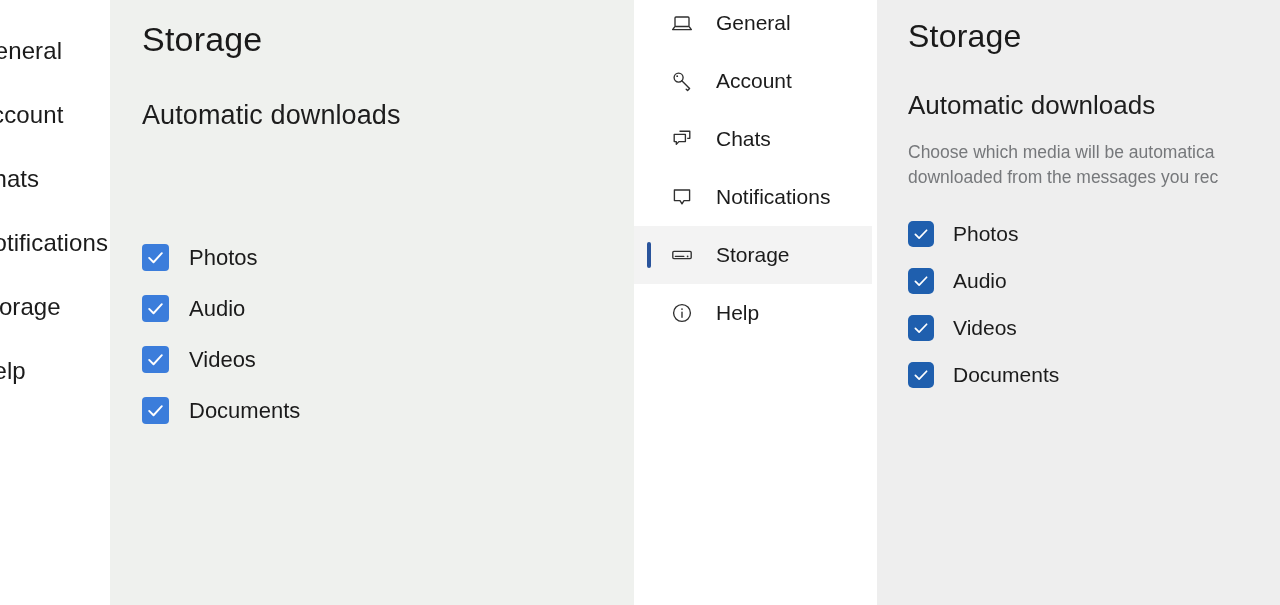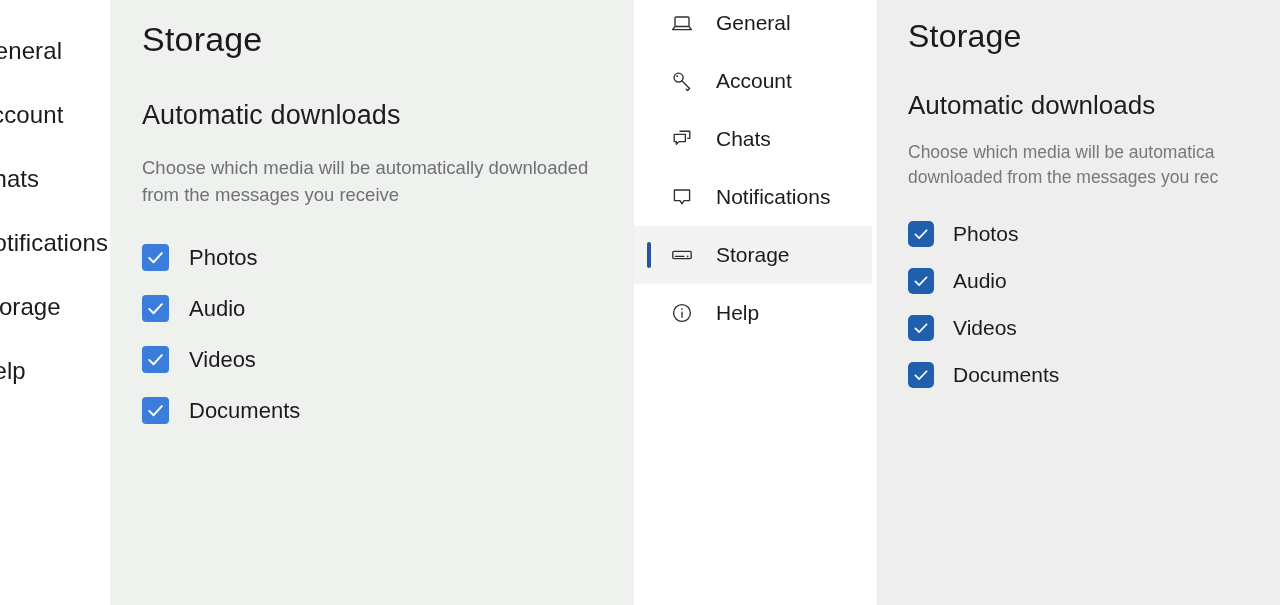--- a/index.html
+++ b/index.html
@@ -191,21 +191,20 @@
       <span class="nav-label">Storage</span>
     </div>
     <div class="nav-row" style="top:342px">
       <span class="nav-label">Help</span>
     </div>
   </div>
 
   <div id="panel-settings-a">
     <div class="page-title">Storage</div>
     <div class="section-title">Automatic downloads</div>
-    <div class="section-desc">Choose which media will be automatically downloaded from the messages you receive</div>
 
     <div class="check-list">
       <div class="check-row">
         <span class="cbox">
           <svg viewBox="0 0 24 24" fill="none" stroke="#ffffff" stroke-width="2.4" stroke-linecap="round" stroke-linejoin="round">
               <polyline points="4,12.5 9.5,18 20,6.5"></polyline>
             </svg>
         </span>
         <span class="check-label">Photos</span>
       </div>

